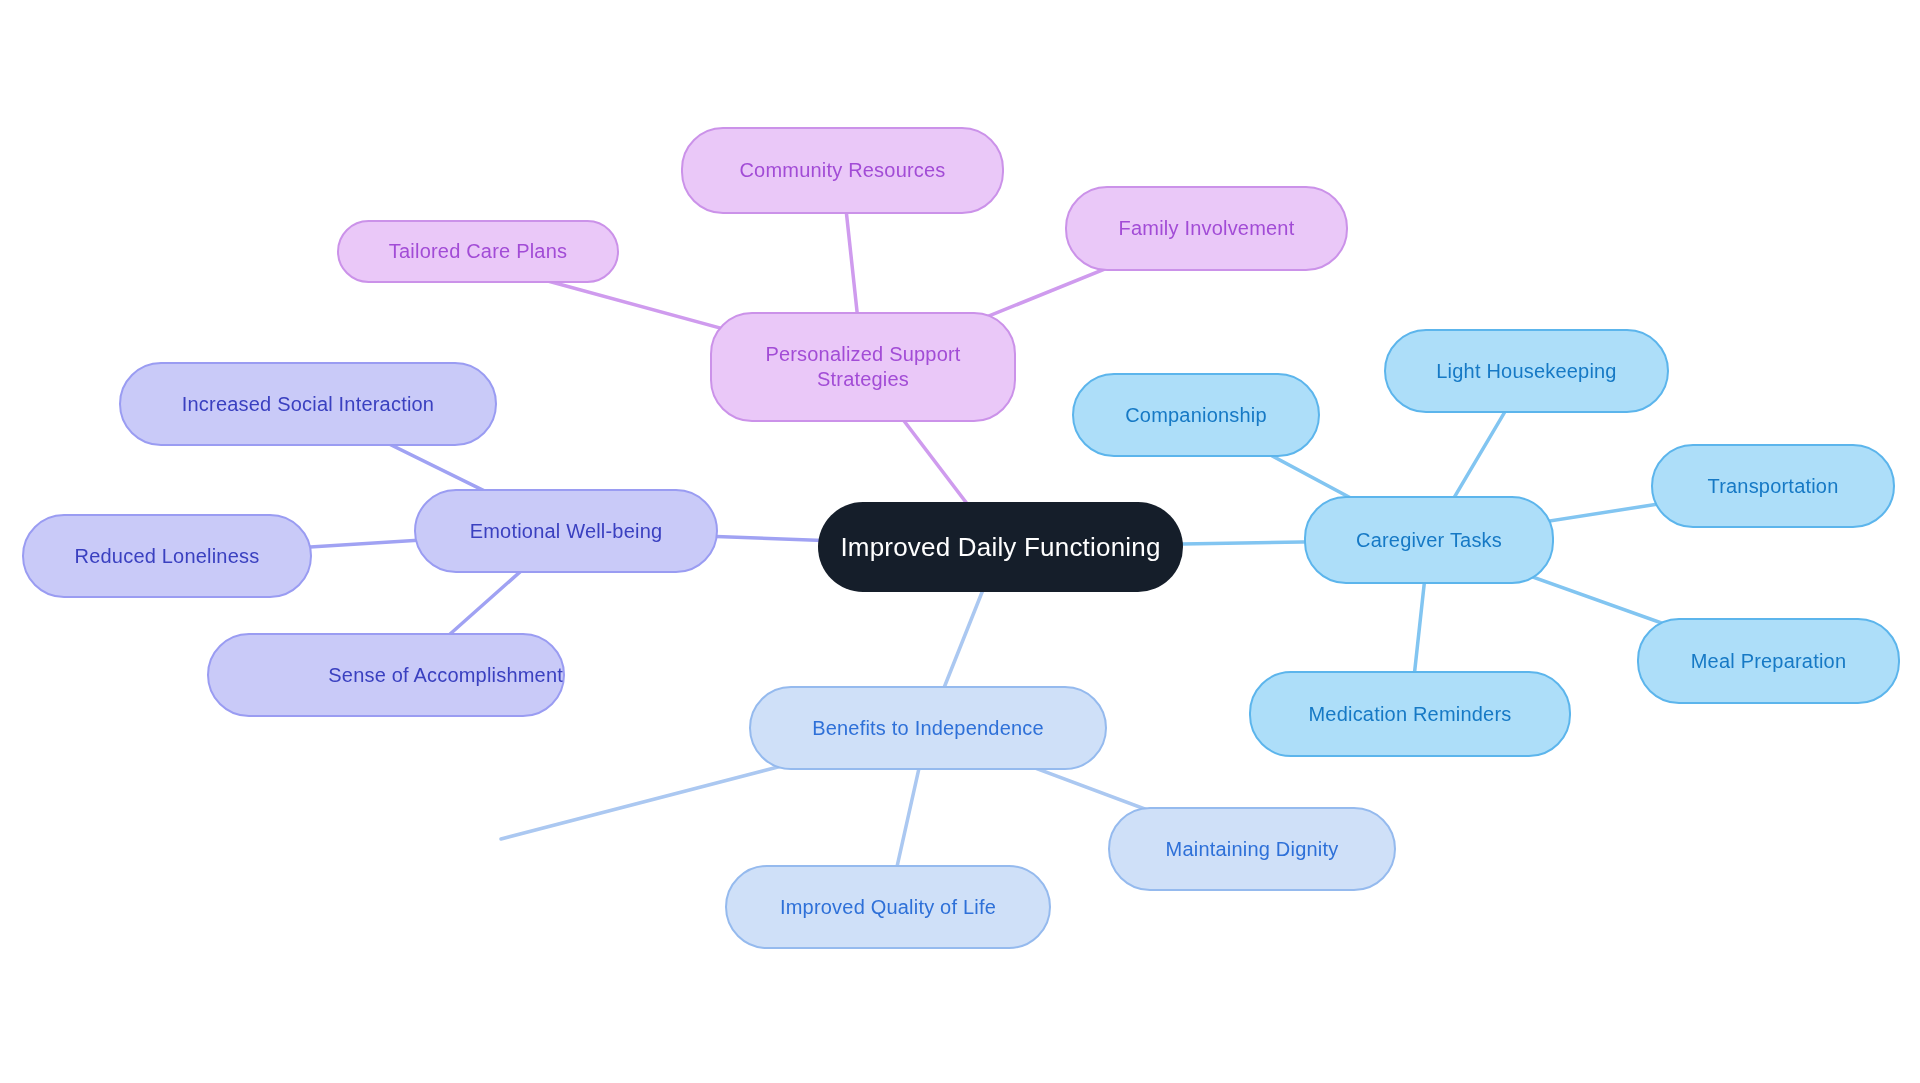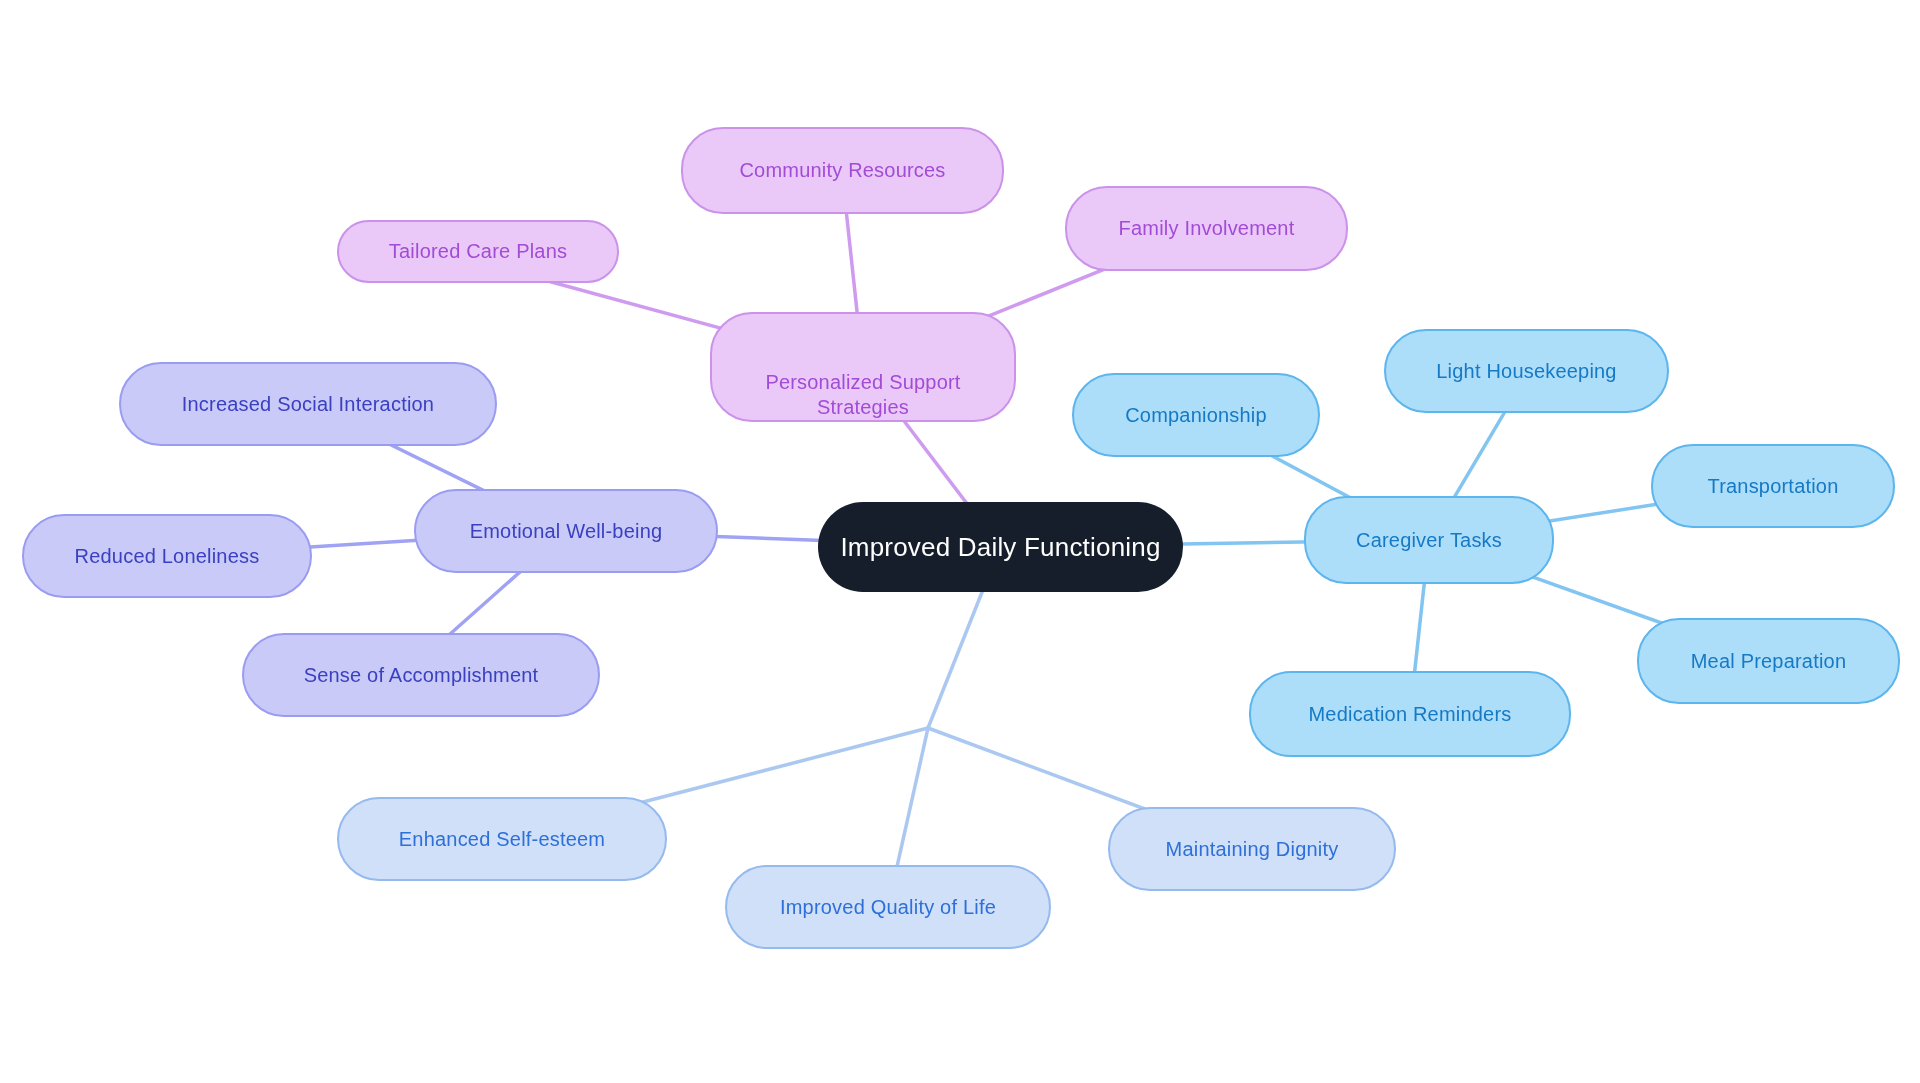--- a/index.html
+++ b/index.html
@@ -104,21 +104,21 @@
     <line class="e-pale" x1="1000" y1="547" x2="928" y2="728"></line>
     <line class="e-pale" x1="928" y1="728" x2="501" y2="839"></line>
     <line class="e-pale" x1="928" y1="728" x2="888" y2="907"></line>
     <line class="e-pale" x1="928" y1="728" x2="1252" y2="849"></line>
   </svg>
 
   <div class="node c-center" style="left:818px;top:502px;width:365px;height:90px;">
     <span>Improved Daily Functioning</span>
   </div>
 
-  <div class="node c-purple wrap" style="left:710px;top:312px;width:306px;height:110px;padding:0 24px;align-items:flex-end;">
+  <div class="node c-purple wrap" style="left:710px;top:312px;width:306px;height:110px;padding:0 24px;">
     <span>Personalized Support Strategies</span>
   </div>
   <div class="node c-purple" style="left:337px;top:220px;width:282px;height:63px;">
     <span>Tailored Care Plans</span>
   </div>
   <div class="node c-purple" style="left:681px;top:127px;width:323px;height:87px;">
     <span>Community Resources</span>
   </div>
   <div class="node c-purple" style="left:1065px;top:186px;width:283px;height:85px;">
     <span>Family Involvement</span>
@@ -126,21 +126,21 @@
 
   <div class="node c-peri" style="left:414px;top:489px;width:304px;height:84px;">
     <span>Emotional Well-being</span>
   </div>
   <div class="node c-peri" style="left:119px;top:362px;width:378px;height:84px;">
     <span>Increased Social Interaction</span>
   </div>
   <div class="node c-peri" style="left:22px;top:514px;width:290px;height:84px;">
     <span>Reduced Loneliness</span>
   </div>
-  <div class="node c-peri" style="left:242px;top:633px;width:358px;height:84px;">
+  <div class="node c-peri" style="left:207px;top:633px;width:358px;height:84px;justify-content:flex-end;">
     <span>Sense of Accomplishment</span>
   </div>
 
   <div class="node c-blue" style="left:1304px;top:496px;width:250px;height:88px;text-align:center;">
     <span>Caregiver Tasks</span>
   </div>
   <div class="node c-blue" style="left:1072px;top:373px;width:248px;height:84px;">
     <span>Companionship</span>
   </div>
   <div class="node c-blue" style="left:1384px;top:329px;width:285px;height:84px;text-align:right;">
@@ -149,22 +149,22 @@
   <div class="node c-blue" style="left:1651px;top:444px;width:244px;height:84px;">
     <span>Transportation</span>
   </div>
   <div class="node c-blue" style="left:1637px;top:618px;width:263px;height:86px;">
     <span>Meal Preparation</span>
   </div>
   <div class="node c-blue" style="left:1249px;top:671px;width:322px;height:86px;">
     <span>Medication Reminders</span>
   </div>
 
-  <div class="node c-pale" style="left:337px;top:797px;width:330px;height:84px;">
-    <span>Enhanced Self-esteem</span>
+  <div class="node c-pale" style="left:749px;top:686px;width:358px;height:84px;">
+    <span>Benefits to Independence</span>
   </div>
   <div class="node c-pale" style="left:725px;top:865px;width:326px;height:84px;">
     <span>Improved Quality of Life</span>
   </div>
   <div class="node c-pale" style="left:1108px;top:807px;width:288px;height:84px;">
     <span>Maintaining Dignity</span>
   </div>
 
 </div>
 

